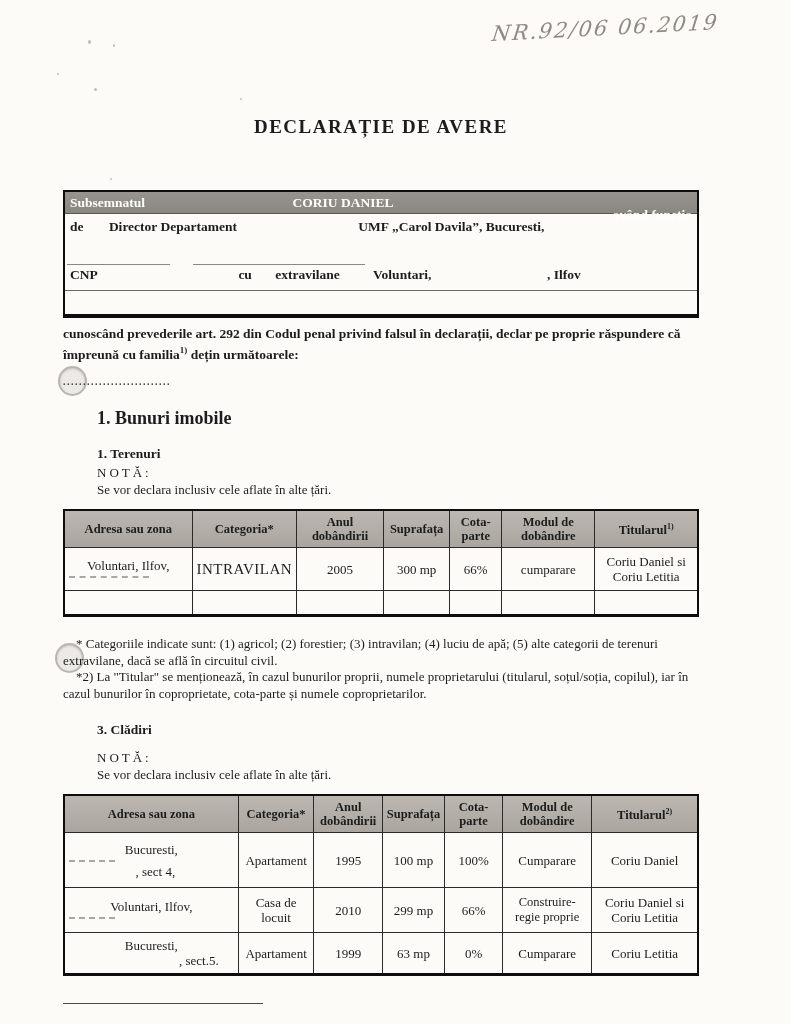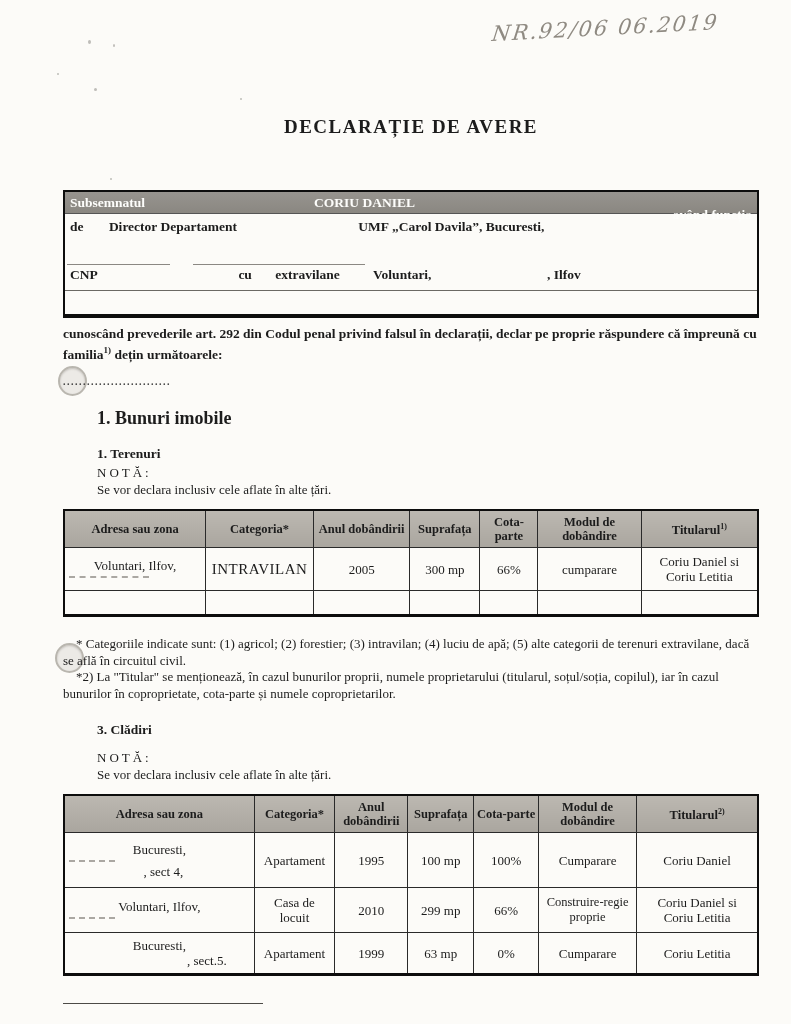--- a/index.html
+++ b/index.html
@@ -8,21 +8,21 @@
     background:#e8e6e2;
     font-family:"Liberation Serif","DejaVu Serif",serif;
     color:#1c1c1c;
   }
   .page{
     position:relative;
     width:791px;height:1024px;
     background:#fcfbf8;
     overflow:hidden;
   }
-  .content{position:relative;padding:0 32px 0 63px;}
+  .content{position:relative;padding:0 92px 0 63px;}
 
   
   .handwritten{
     position:absolute;top:16px;right:72px;
     font-family:"DejaVu Serif",serif;
     font-style:italic;font-size:21px;letter-spacing:2px;
     color:#8f8a82;
     transform:rotate(-3deg) skewX(-10deg);
     white-space:nowrap;
   }

